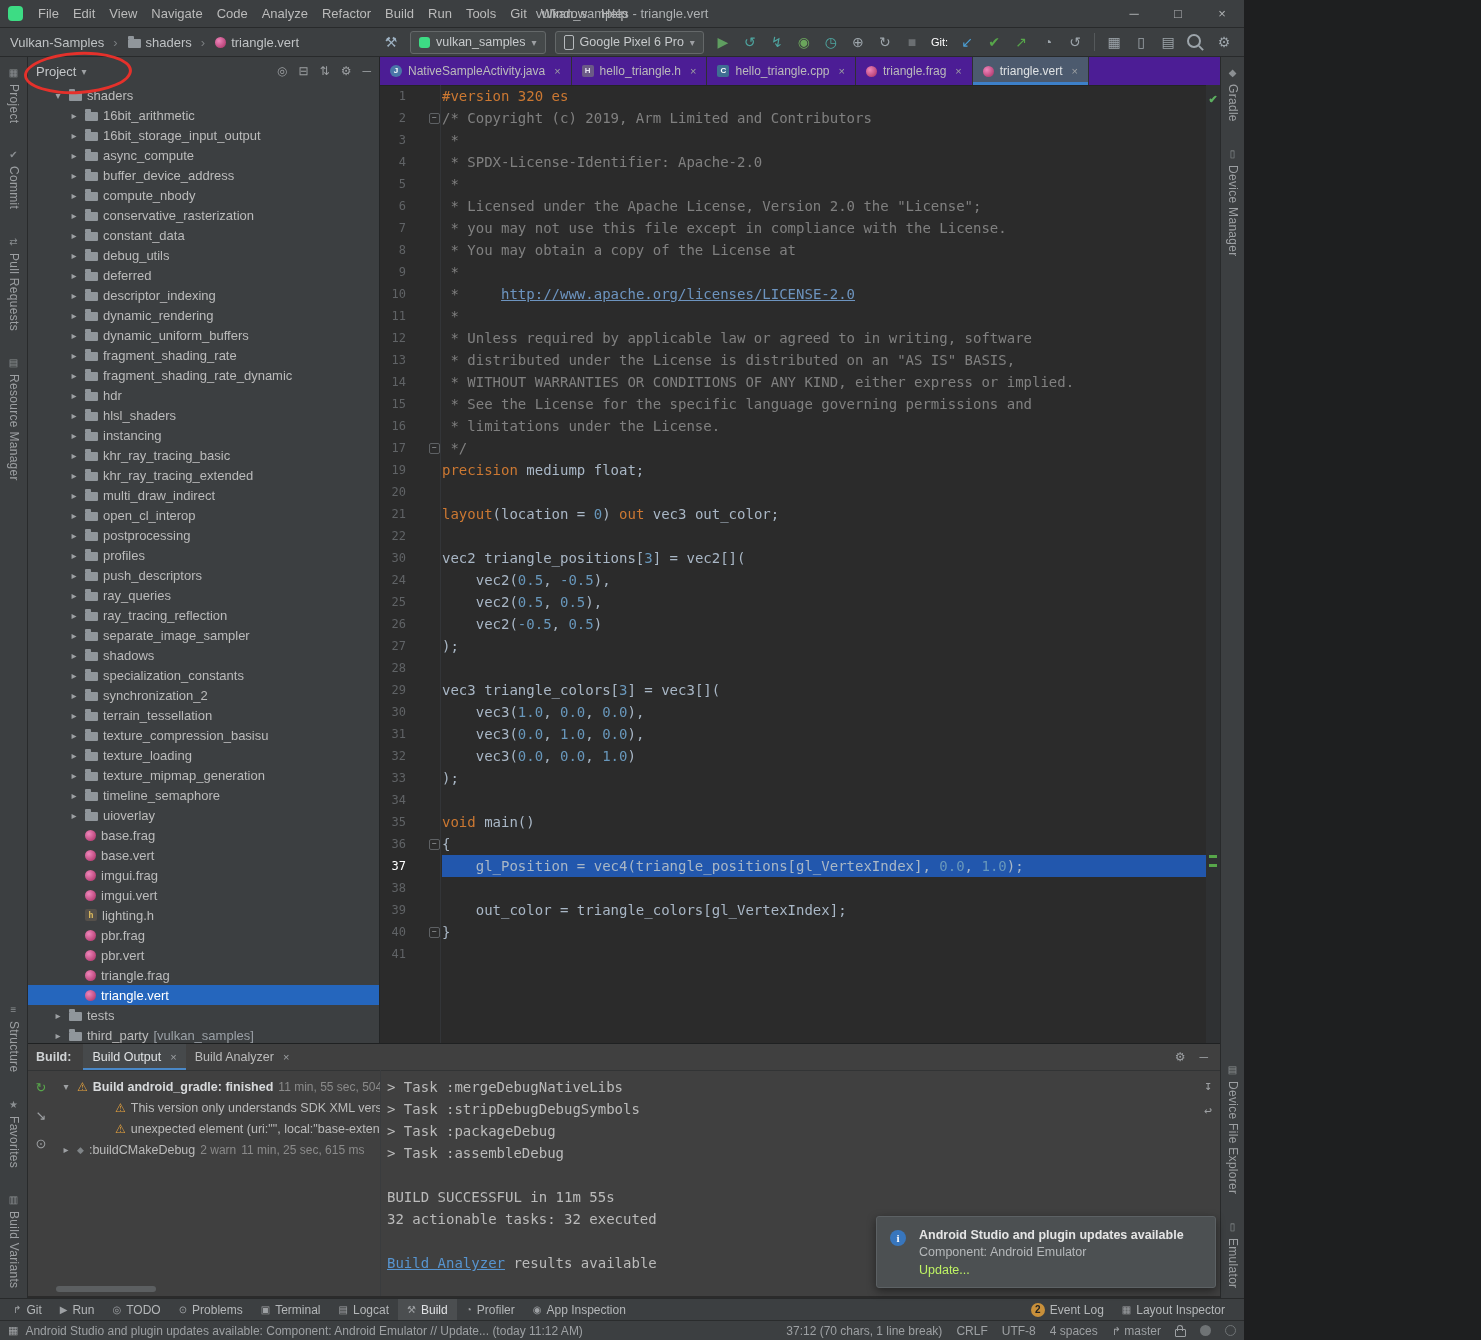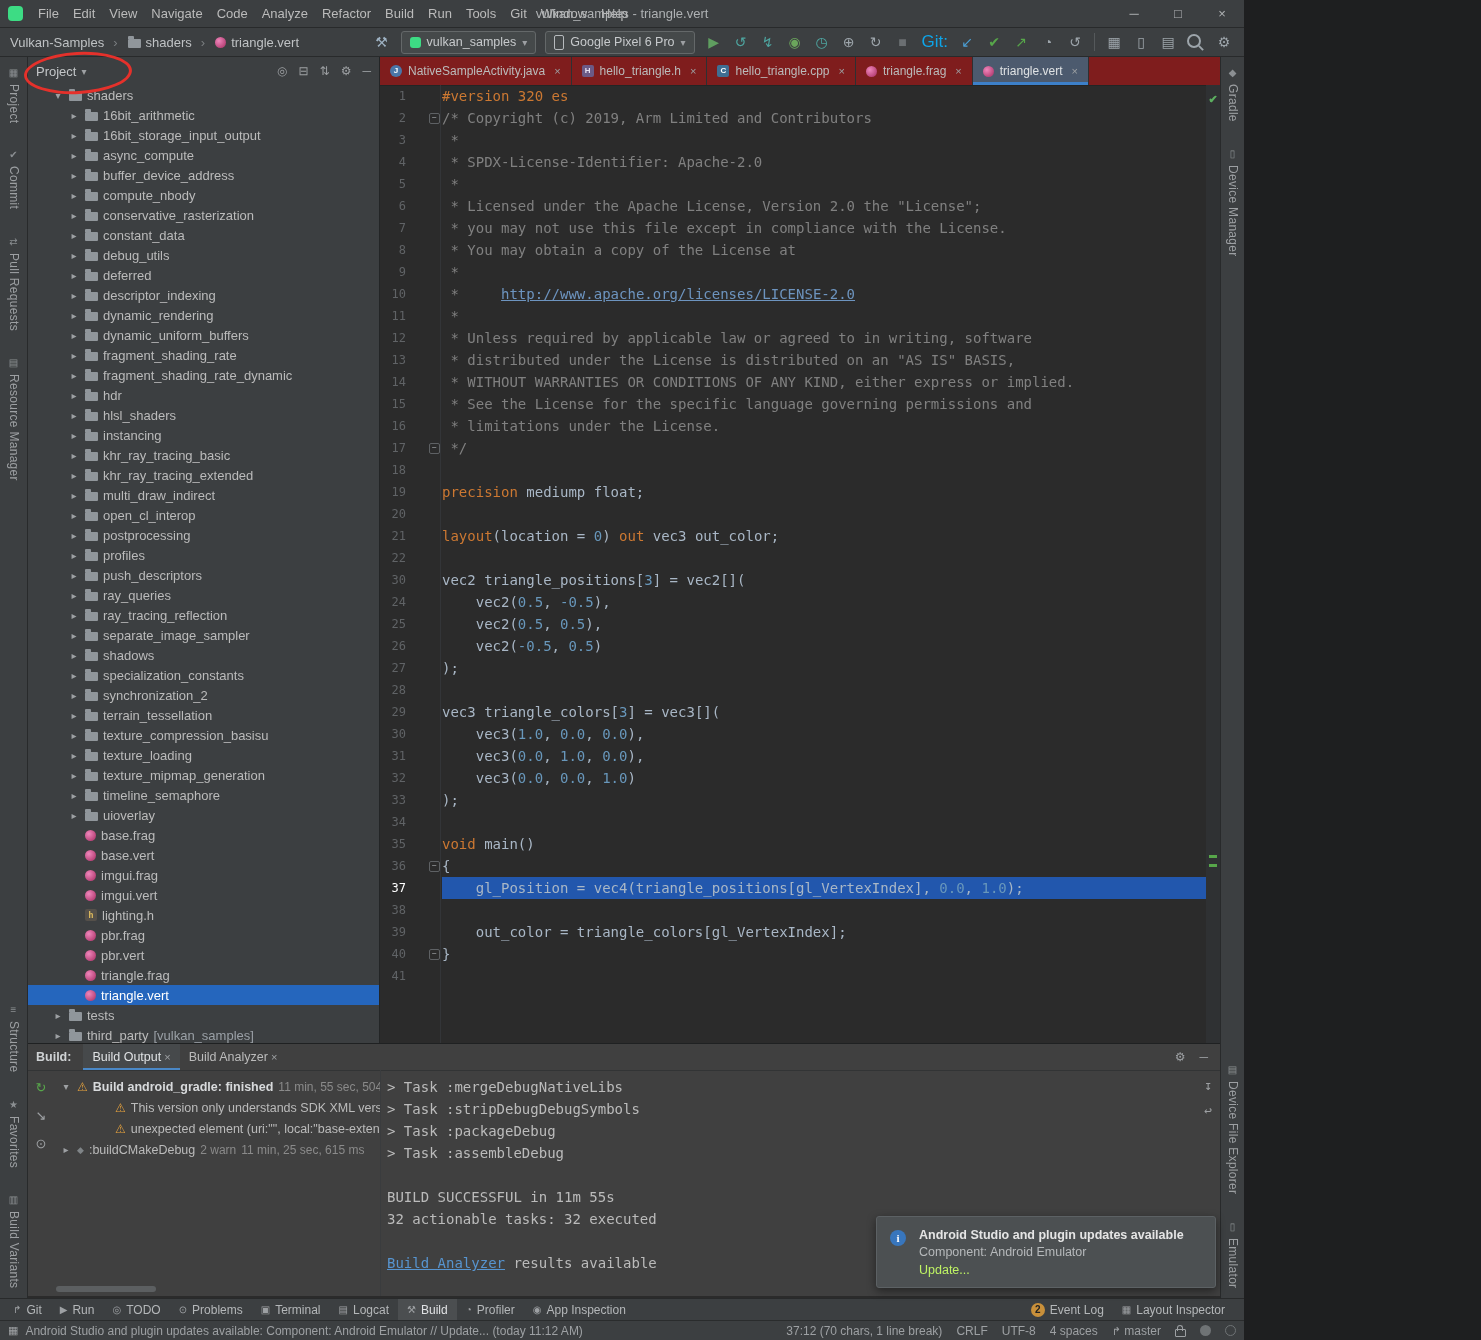--- a/index.html
+++ b/index.html
@@ -22,21 +22,21 @@
   .crumbs{display:flex;align-items:center;gap:4px;font-size:13px;}
   .crumb{display:flex;align-items:center;gap:5px;color:#bfc2c4;}
   .crumb + .crumb::before{content:"›";color:#7a7e80;margin:0 5px;}
   .tbright{margin-left:auto;display:flex;align-items:center;gap:9px;}
   .tbi{font-size:14px;width:20px;text-align:center;line-height:20px;}
   .combo{display:flex;align-items:center;gap:6px;height:21px;padding:0 8px;border:1px solid #646869;border-radius:3px;
          font-size:12.5px;color:#c7cacc;background:#45494a;}
   .combo .dd{color:#9da0a3;font-size:10px;}
   .android-dot{width:11px;height:11px;border-radius:3px;background:#3ddc84;}
   .phone-ic{width:8px;height:13px;border:1px solid #b6babd;border-radius:2px;}
-  .gitlabel{font-size:17px;color:#0ea5e9;}
+  .gitlabel{font-size:11px;color:#ffffff;}
   .vsep{width:1px;height:18px;background:#55595b;}
   .lens{width:10px;height:10px;border:2px solid #9da5ab;border-radius:50%;position:relative;margin:0 4px 2px 0;}
   .lens::after{content:"";position:absolute;width:6px;height:2px;background:#9da5ab;transform:rotate(45deg);right:-5px;bottom:-3px;}
 
   
   .strip{position:absolute;top:57px;bottom:42px;background:#3c3f41;display:flex;flex-direction:column;
          justify-content:space-between;align-items:center;padding:10px 0;box-sizing:border-box;z-index:5;}
   .lstrip{left:0;width:28px;border-right:1px solid #282a2b;}
   .rstrip{right:0;width:24px;border-left:1px solid #282a2b;}
   .sgroup{display:flex;flex-direction:column;align-items:center;gap:26px;}
@@ -69,21 +69,21 @@
   .ic-cpp::after{content:"C";}
   .ic-hfile{width:12px;height:12px;border-radius:2px;background:#6b5a86;color:#e8e2f2;font:bold 8px "Liberation Sans",sans-serif;text-align:center;line-height:12px;}
   .ic-hfile::after{content:"H";}
   .ic-warn{color:#e8a33d;font-size:12px;line-height:12px;}
   .ic-warn::after{content:"⚠";}
   .ic-task{color:#7f8487;font-size:9px;line-height:12px;}
   .ic-task::after{content:"◆";}
 
   
   .editor{position:absolute;left:380px;top:57px;right:24px;bottom:297px;background:#2b2b2b;}
-  .tabs{height:28px;display:flex;background:#7f1d1d;border-bottom:1px solid #232525;}
+  .tabs{height:28px;display:flex;background:#4c1d95;border-bottom:1px solid #232525;}
   .tab{display:flex;align-items:center;gap:6px;padding:0 10px;font-size:12px;color:#bbbbbb;border-right:1px solid #2e3032;}
   .tab.active{background:#4c5a6e;box-shadow:inset 0 -3px 0 #3d80c9;color:#dfe2e4;}
   .tclose{color:#9da0a3;font-size:11px;margin-left:3px;}
   .code{position:absolute;left:0;right:14px;top:28px;bottom:0;overflow:hidden;}
   .gutterline{position:absolute;left:60px;top:0;bottom:0;width:1px;background:#333538;}
   .guide{position:absolute;left:865px;top:0;bottom:0;width:1px;background:#3a3c3f;}
   .cl{display:flex;height:22px;line-height:22px;position:relative;font-family:"DejaVu Sans Mono",monospace;font-size:14px;}
   .ln{flex:none;width:26px;text-align:right;color:#606366;font-size:12px;}
   .fold{position:absolute;left:49px;top:6px;width:9px;height:9px;border:1px solid #5e6164;color:#9da0a3;
         font-size:8px;line-height:7px;text-align:center;border-radius:2px;background:#2b2b2b;z-index:2;}
@@ -96,21 +96,21 @@
 
   .tok-kw{color:#cc7832;} .tok-num{color:#6897bb;} .tok-txt{color:#a9b7c6;}
   .tok-cm{color:#808080;} .tok-cmlink{color:#6d94bf;text-decoration:underline;}
   .tok-con{color:#bbbbbb;} .tok-conlink{color:#5794cf;text-decoration:underline;}
 
   
   .bpanel{position:absolute;left:28px;right:24px;top:1043px;bottom:44px;background:#404040;border-top:1px solid #1f2122;box-sizing:border-box;}
   .bheader{height:26px;display:flex;align-items:center;border-bottom:1px solid #323435;padding-left:8px;gap:12px;}
   .bh-label{font-weight:bold;font-size:12.5px;color:#cfd2d4;}
   .btabs{display:flex;height:26px;}
-  .btab{display:flex;align-items:center;padding:0 9px;font-size:12.5px;color:#bbbbbb;}
+  .btab{display:flex;align-items:center;gap:6px;padding:0 9px;font-size:12.5px;color:#bbbbbb;}
   .btab.active{box-shadow:inset 0 -2px 0 #4a88c7;background:#46494b;color:#dfe2e4;}
   .bh-icons{margin-left:auto;display:flex;gap:14px;margin-right:12px;font-size:12px;color:#9da0a3;}
   .bbody{position:absolute;left:0;right:0;top:26px;bottom:0;display:flex;}
   .bgutter{flex:none;width:26px;display:flex;flex-direction:column;align-items:center;gap:13px;padding-top:10px;font-size:13px;}
   .btree{flex:none;width:326px;overflow:hidden;padding-top:6px;position:relative;}
   .brow{display:flex;align-items:center;gap:5px;height:21px;font-size:12.5px;color:#bbbbbb;white-space:nowrap;}
   .blvl-0{padding-left:6px;} .blvl-1{padding-left:44px;}
   .brow .meta,.brow .warnc{color:#8a8a8a;font-size:12px;}
   .brow.bold .blabel{font-weight:bold;color:#d8dadc;}
   .hscroll{position:absolute;left:2px;bottom:4px;width:100px;height:6px;border-radius:3px;background:#5c5f61;}
@@ -799,25 +799,20 @@
 
             <span class="ct"><span class="tok-cm"> * limitations under the License.</span></span>
           </div>
 
           <div class="cl">
             <span class="ln">17</span>
             <span class="fold">−</span>
             <span class="ct"><span class="tok-cm"> */</span></span>
           </div>
 
-          <div class="cl">
-            <span class="ln">18</span>
-
-            <span class="ct"></span>
-          </div>
 
           <div class="cl">
             <span class="ln">19</span>
 
             <span class="ct"><span class="tok-kw">precision</span><span class="tok-txt"> mediump float;</span></span>
           </div>
 
           <div class="cl">
             <span class="ln">20</span>
 

